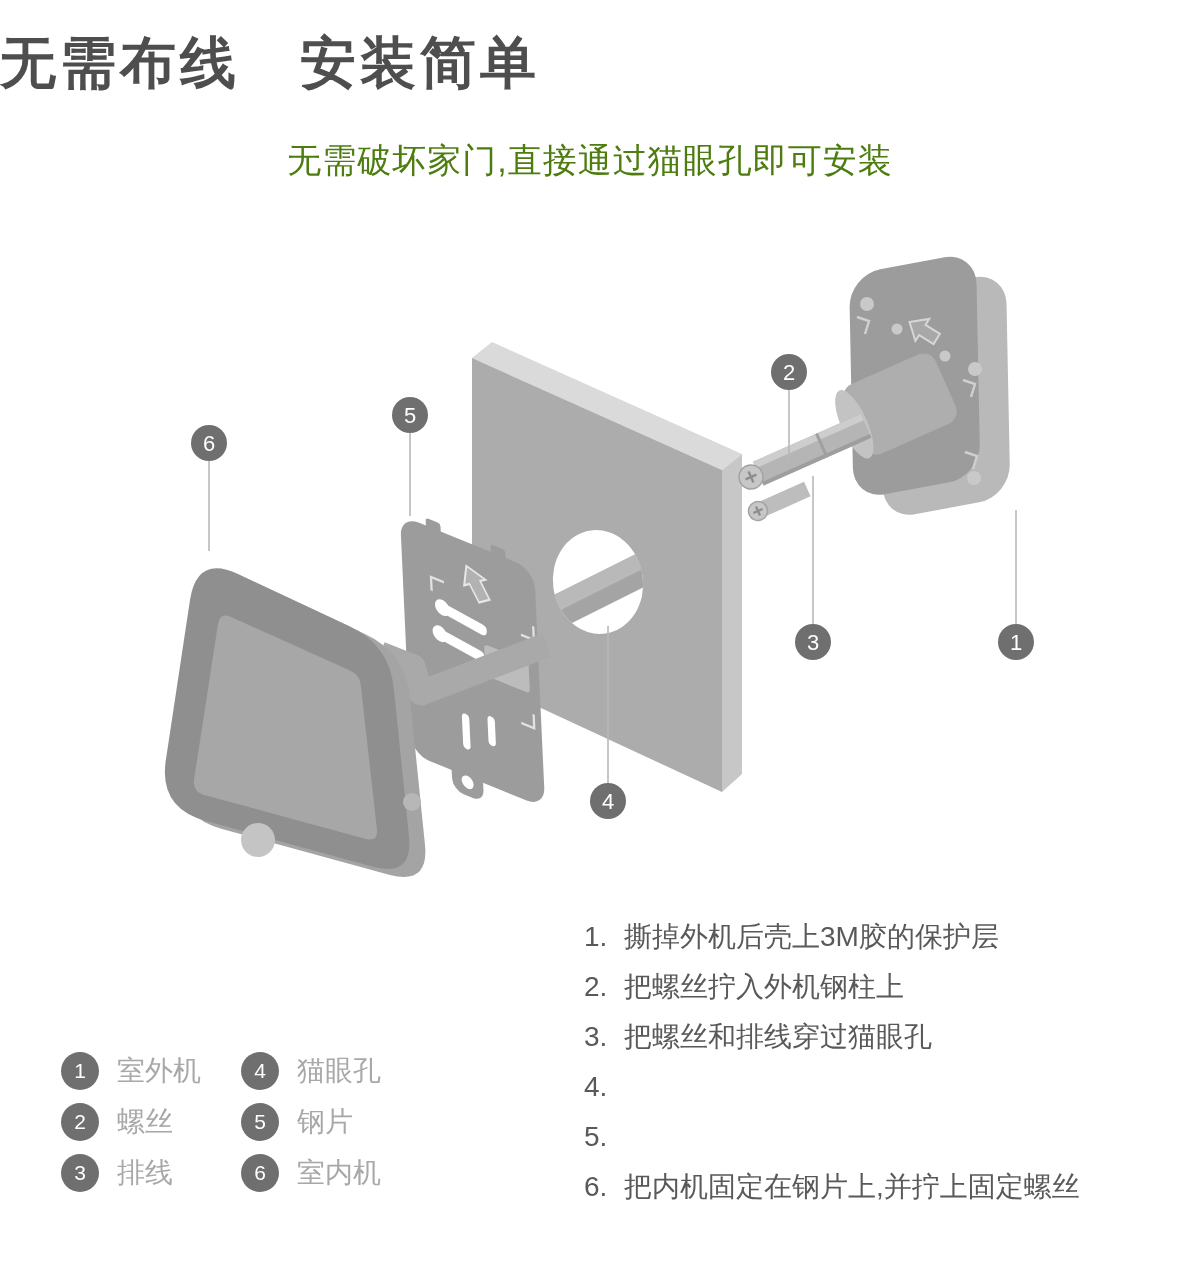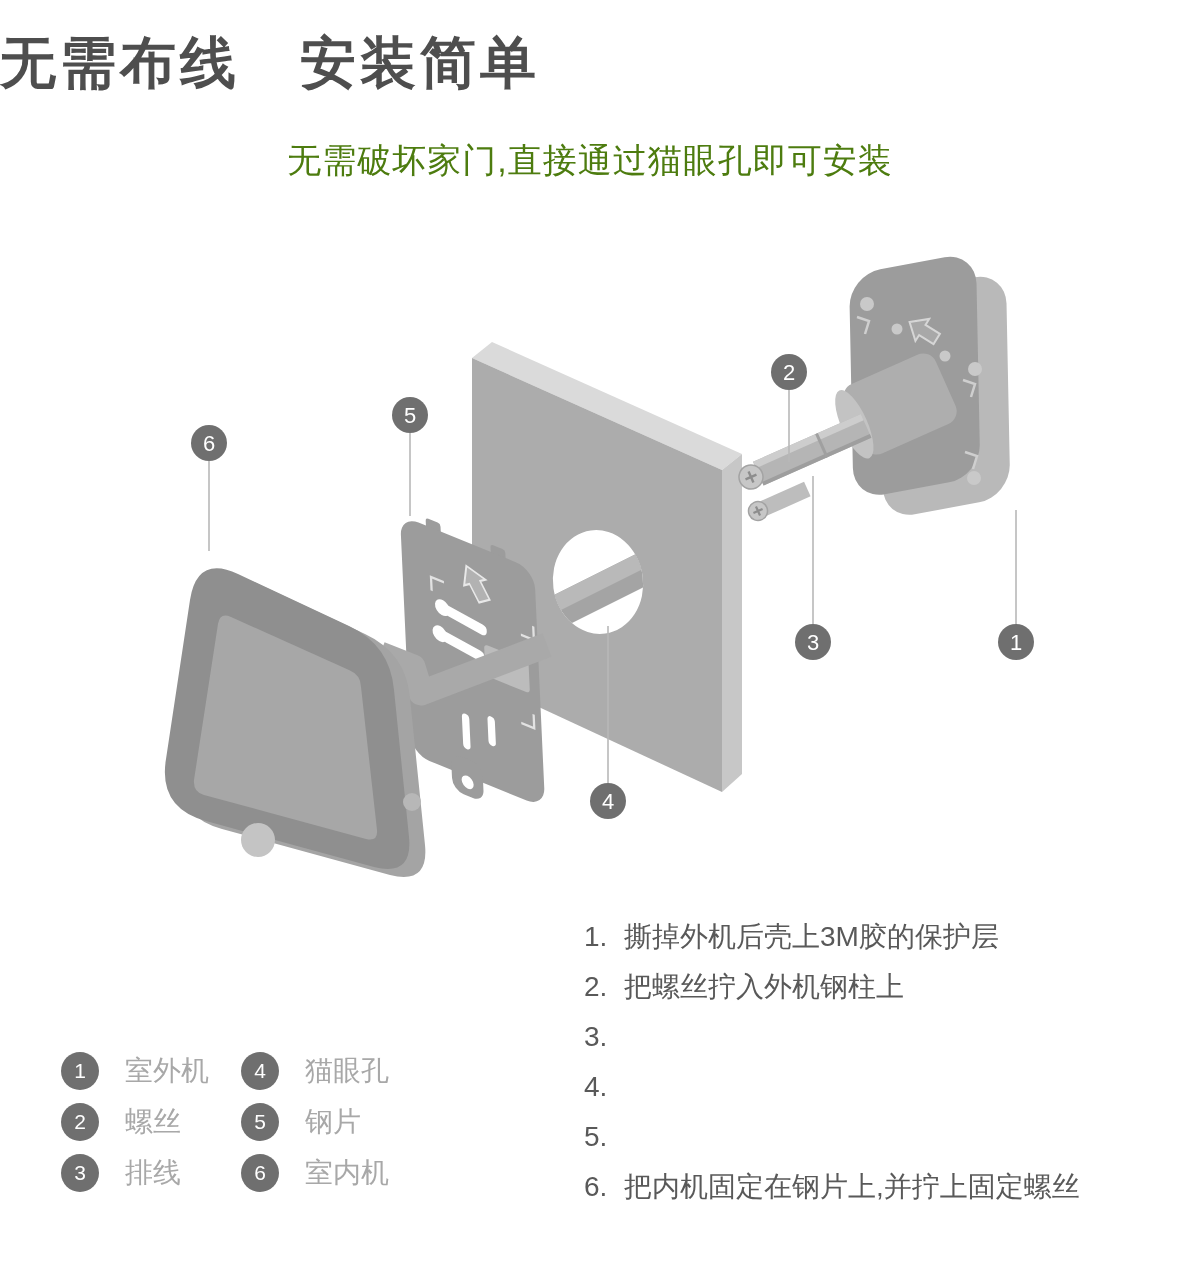--- a/index.html
+++ b/index.html
@@ -26,21 +26,21 @@
     position:absolute;left:61px;top:1045px;
     display:grid;grid-auto-flow:column;
     grid-template-rows:repeat(3,51px);grid-template-columns:180px auto;
   }
   .legend-item{display:flex;align-items:center;}
   .legend-circle{
     width:38px;height:38px;border-radius:50%;background:#6f6f6f;color:#fff;
     display:flex;align-items:center;justify-content:center;
     font-size:21px;font-weight:500;flex:none;
   }
-  .legend-label{margin-left:26px;font-size:28px;color:#a8a8a8;white-space:nowrap;}
+  .legend-label{margin-left:18px;font-size:28px;color:#a8a8a8;white-space:nowrap;}
 </style>
 </head>
 <body>
 
 <svg class="diagram" viewBox="0 0 1180 1282">
   <defs>
     <clipPath id="holeClip">
       <ellipse cx="598" cy="582" rx="45" ry="52" transform="rotate(-8 598 582)"></ellipse>
     </clipPath>
   </defs>
@@ -172,20 +172,21 @@
   <div class="step-row">
     <span class="step-num">1.</span>
     <span>撕掉外机后壳上3M胶的保护层</span>
   </div>
   <div class="step-row">
     <span class="step-num">2.</span>
     <span>把螺丝拧入外机钢柱上</span>
   </div>
   <div class="step-row">
     <span class="step-num">3.</span>
+    <span>把螺丝和排线穿过猫眼孔</span>
   </div>
   <div class="step-row">
     <span class="step-num">4.</span>
   </div>
   <div class="step-row">
     <span class="step-num">5.</span>
   </div>
   <div class="step-row">
     <span class="step-num">6.</span>
     <span>把内机固定在钢片上,并拧上固定螺丝</span>

